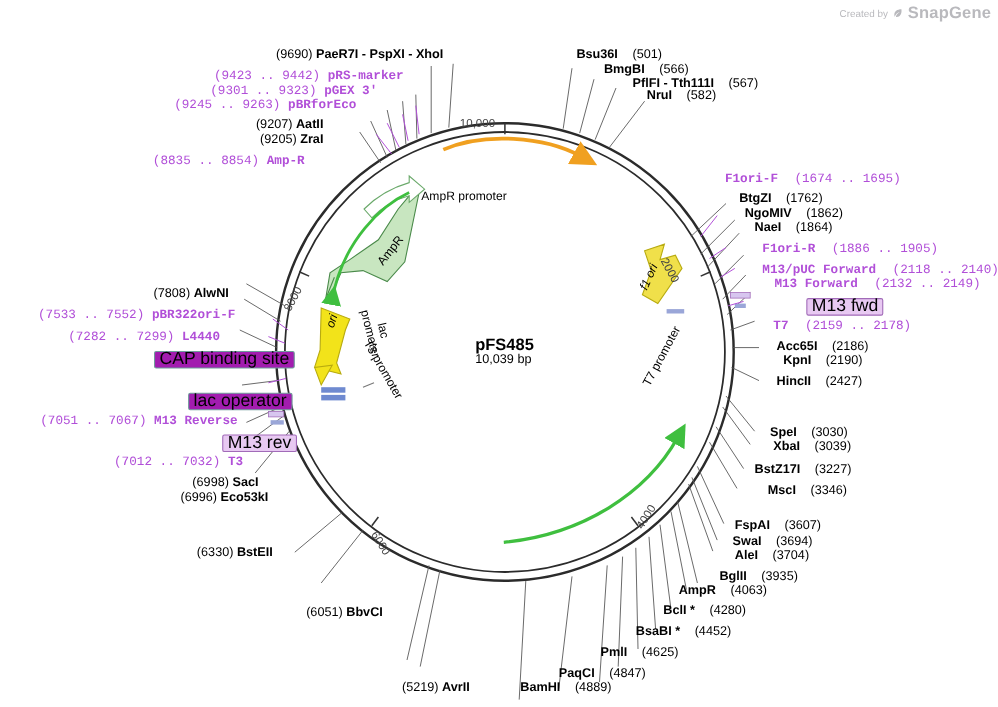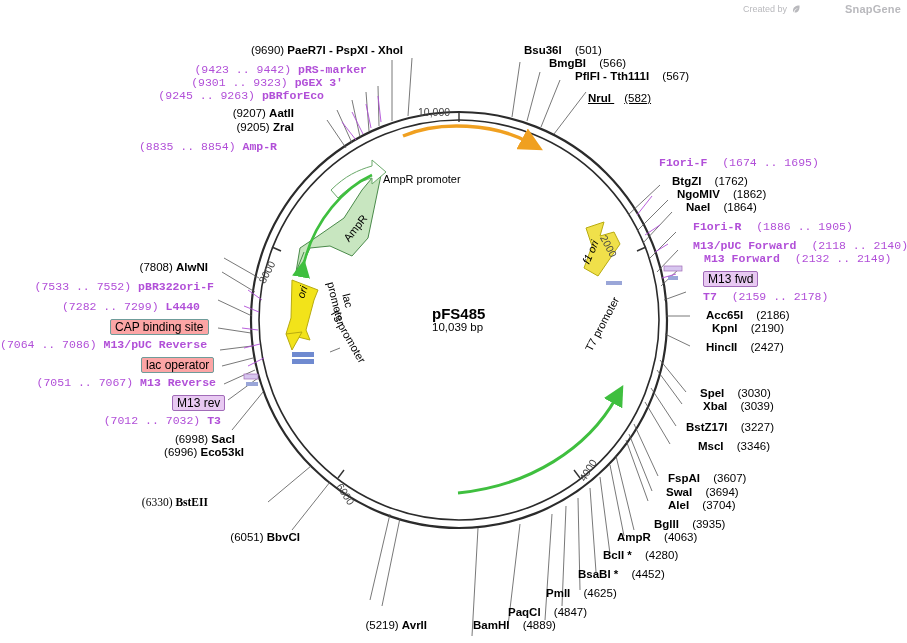--- a/index.html
+++ b/index.html
@@ -8,37 +8,37 @@
     background:#ffffff;
     font-family:"Liberation Sans", sans-serif;
     color:#000;
   }
   #stage{position:absolute;left:0;top:0;width:907px;height:643px;}
 
   .watermark{
     position:absolute;right:6px;top:3px;display:flex;align-items:center;gap:4px;
     color:#b9b9bd;font-size:9px;font-family:"Liberation Sans",sans-serif;
   }
-  .watermark .wm-logo{font-weight:bold;font-size:11px;color:#b9b9bd;letter-spacing:.2px;margin-left:40px;}
+  .watermark .wm-logo{font-weight:bold;font-size:15px;color:#b9b9bd;letter-spacing:.2px;}
   .wm-leaf{width:10px;height:10px;}
 
   svg.plasmid{position:absolute;left:0;top:0;width:907px;height:643px;}
 
   .lbl{position:absolute;white-space:nowrap;font-size:11.5px;line-height:13px;}
   .lbl .b{font-weight:bold;}
   .lbl .p{color:#000;}
   .purple{color:#b14fd8;font-family:Liberation Mono, monospace;}
   .purple .b{font-weight:bold;}
   .r{text-align:right;}
 
   .tag{
-    position:absolute;white-space:nowrap;font-size:12px;padding:1px 4px;
-    border:1px solid #7a7a7a;border-radius:2px;line-height:12px;
+    position:absolute;white-space:nowrap;font-size:16px;padding:1px 4px;
+    border:1px solid #7a7a7a;border-radius:2px;line-height:12px;margin-left:30px;
   }
-  .tag.cyan{background:#fca5a5;border-color:#6f9c9a;color:#000;}
+  .tag.cyan{background:#a21caf;border-color:#6f9c9a;color:#000;}
   .tag.violet{background:#e8c9f2;border-color:#a16bb8;color:#000;}
 
   .plasmid-name{
     position:absolute;font-weight:bold;font-size:15px;color:#000;
   }
   .plasmid-size{
     position:absolute;font-size:11.5px;color:#000;
   }
   .tickname{position:absolute;font-size:10.5px;color:#444;}
   .feat-label{position:absolute;font-size:11px;color:#000;}
@@ -246,21 +246,21 @@
     <span class="p" style="margin-left:10px">(501)</span>
   </div>
   <div class="lbl" style="left:549px;top:57px;">
     <span class="b">BmgBI</span>
     <span class="p" style="margin-left:10px">(566)</span>
   </div>
   <div class="lbl" style="left:575px;top:70px;text-align:right;">
     <span class="b">PflFI  -  Tth111I</span>
     <span class="p" style="margin-left:10px">(567)</span>
   </div>
-  <div class="lbl" style="left:588px;top:92px;text-decoration:underline;">
+  <div class="lbl" style="left:588px;top:81px;">
     <span class="b">NruI</span>
     <span class="p" style="margin-left:10px">(582)</span>
   </div>
 
   <div class="lbl purple" style="left:659px;top:156px;">
     <span class="b">F1ori-F</span>
     <span style="margin-left:8px">(1674 .. 1695)</span>
   </div>
   <div class="lbl" style="left:672px;top:175px;">
     <span class="b">BtgZI</span>
@@ -364,45 +364,41 @@
     <span class="b">AlwNI</span>
   </div>
   <div class="lbl r purple" style="left:0px;top:280px;width:214px;">
     <span>(7533 .. 7552)</span>
     <span class="b">pBR322ori-F</span>
   </div>
   <div class="lbl r purple" style="left:0px;top:300px;width:200px;">
     <span>(7282 .. 7299)</span>
     <span class="b">L4440</span>
   </div>
-  <div class="lbl r purple" style="left:0px;top:338px;width:205px;">
-    <span>(7064 .. 7086)</span>
-    <span class="b">M13/pUC Reverse</span>
-  </div>
   <div class="lbl r purple" style="left:0px;top:376px;width:216px;">
     <span>(7051 .. 7067)</span>
     <span class="b">M13 Reverse</span>
   </div>
   <div class="lbl r purple" style="left:0px;top:414px;width:221px;">
     <span>(7012 .. 7032)</span>
     <span class="b">T3</span>
   </div>
   <div class="lbl r" style="left:0px;top:433px;width:235px;">
     <span class="p">(6998)</span>
     <span class="b">SacI</span>
   </div>
   <div class="lbl r" style="left:0px;top:446px;width:244px;">
     <span class="p">(6996)</span>
     <span class="b">Eco53kI</span>
   </div>
-  <div class="lbl r" style="left:0px;top:496px;width:208px;font-family:Liberation Serif, serif;">
+  <div class="lbl r" style="left:0px;top:496px;width:248px;">
     <span class="p">(6330)</span>
     <span class="b">BstEII</span>
   </div>
-  <div class="lbl r" style="left:0px;top:531px;width:300px;text-align:right;">
+  <div class="lbl r" style="left:0px;top:551px;width:348px;text-align:right;">
     <span class="p">(6051)</span>
     <span class="b">BbvCI</span>
   </div>
   <div class="lbl r" style="left:0px;top:619px;width:427px;">
     <span class="p">(5219)</span>
     <span class="b">AvrII</span>
   </div>
 
 </div>
 

